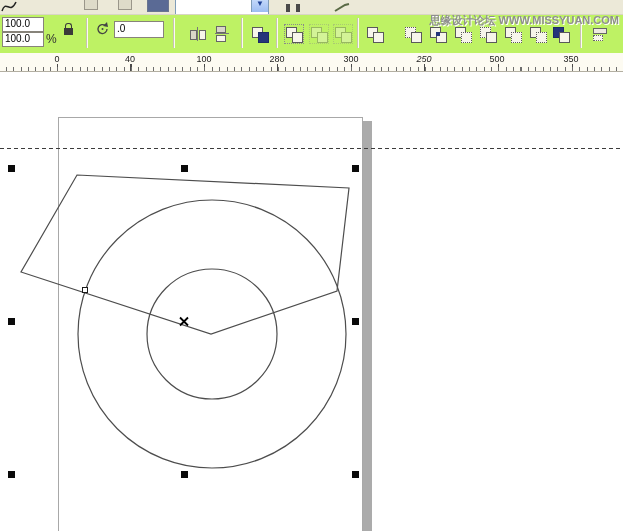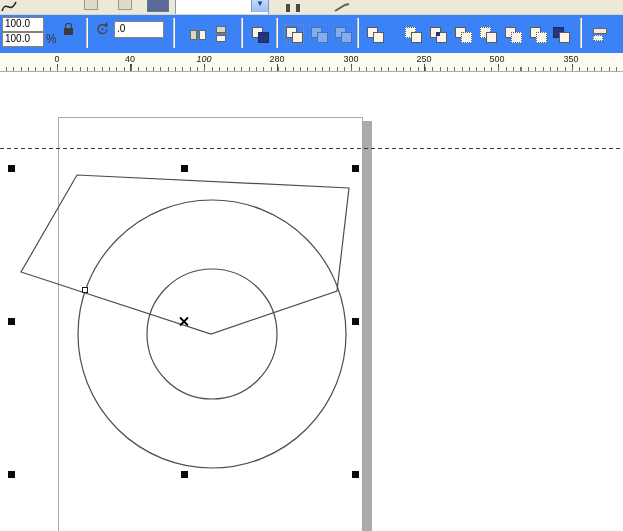--- a/index.html
+++ b/index.html
@@ -13,21 +13,21 @@
   .stub-box{width:12px;height:14px;border:1px solid #9a968a;background:#dedbc9}
   .stub-dark{width:20px;height:16px;border:1px solid #6a7590;background:#5a6a95}
   .combo{position:absolute;left:175px;top:-5px;width:92px;height:18px;background:#fff;
          border:1px solid #7f9db9}
   .combo .cbtn{position:absolute;right:0;top:0;width:16px;height:16px;
          background:linear-gradient(#cfe1fb,#9dbdf2);border-left:1px solid #7f9db9;
          color:#1c3f94;font-size:8px;line-height:16px;text-align:center}
   .frag{position:absolute;top:4px;width:4px;height:8px;background:#4a4a4a}
 
   
-  .propbar{position:absolute;left:0;top:15px;width:623px;height:38px;background:#3b82f6;z-index:30}
+  .propbar{position:absolute;left:0;top:15px;width:623px;height:38px;background:#bef264;z-index:30}
   .numfield{position:absolute;background:#fff;border:1px solid #87837a;font-size:10px;
             color:#000;padding:0 2px;line-height:12px;height:13px;width:36px}
   .pct{position:absolute;left:46px;top:17px;font-size:12px;color:#333}
   .lock{position:absolute;left:64px;top:13px;width:9px;height:7px;background:#3a3a3a}
   .lock:before{content:"";position:absolute;left:1px;top:-5px;width:5px;height:5px;
             border:1.5px solid #3a3a3a;border-bottom:none;border-radius:3px 3px 0 0}
   .rotwrap{position:absolute;left:95px;top:6px}
   .psep{position:absolute;top:3px;width:1px;height:30px;background:#c7c3b0;border-right:1px solid #fbfaf4}
   .pbtnrow{position:absolute;left:0;top:9px;width:623px;height:22px}
   .pbtn{position:absolute;top:0;width:20px;height:20px}
@@ -174,28 +174,29 @@
           <i class="b"></i>
         </div>
         <div class="psep" style="left: 580px; top: -6px;"></div>
         <div class="pbtn align" style="left: 590px;">
           <i class="l1"></i>
           <i class="l2"></i>
         </div>
       </div>
   </div>
 
+  <div class="wm-missyuan">思缘设计论坛 WWW.MISSYUAN.COM</div>
 
   <div class="ruler">
       <span class="rlbl" style="left: 57px;">0</span>
       <span class="rlbl" style="left: 130px;">40</span>
-      <span class="rlbl" style="left: 204px; font-style: italic;">100</span>
+      <span class="rlbl" style="left: 204px;">100</span>
       <span class="rlbl" style="left: 277px;">280</span>
       <span class="rlbl" style="left: 351px;">300</span>
-      <span class="rlbl" style="left: 424px;">250</span>
+      <span class="rlbl" style="left: 424px; font-style: italic;">250</span>
       <span class="rlbl" style="left: 497px;">500</span>
       <span class="rlbl" style="left: 571px;">350</span>
     </div>
 
   <div class="canvas"></div>
   <div class="page"></div>
   <div class="pageshadow"></div>
   <svg class="shapes" id="shapes-svg" viewBox="0 0 623 531">
       <line x1="0" y1="148.5" x2="623" y2="148.5" stroke="#3c3c3c" stroke-width="1" stroke-dasharray="4 3"></line>
    <polygon points="77,175 349,188 337,291 211,334 21,272" fill="none" stroke="#4d4d4d" stroke-width="1.2"></polygon>

